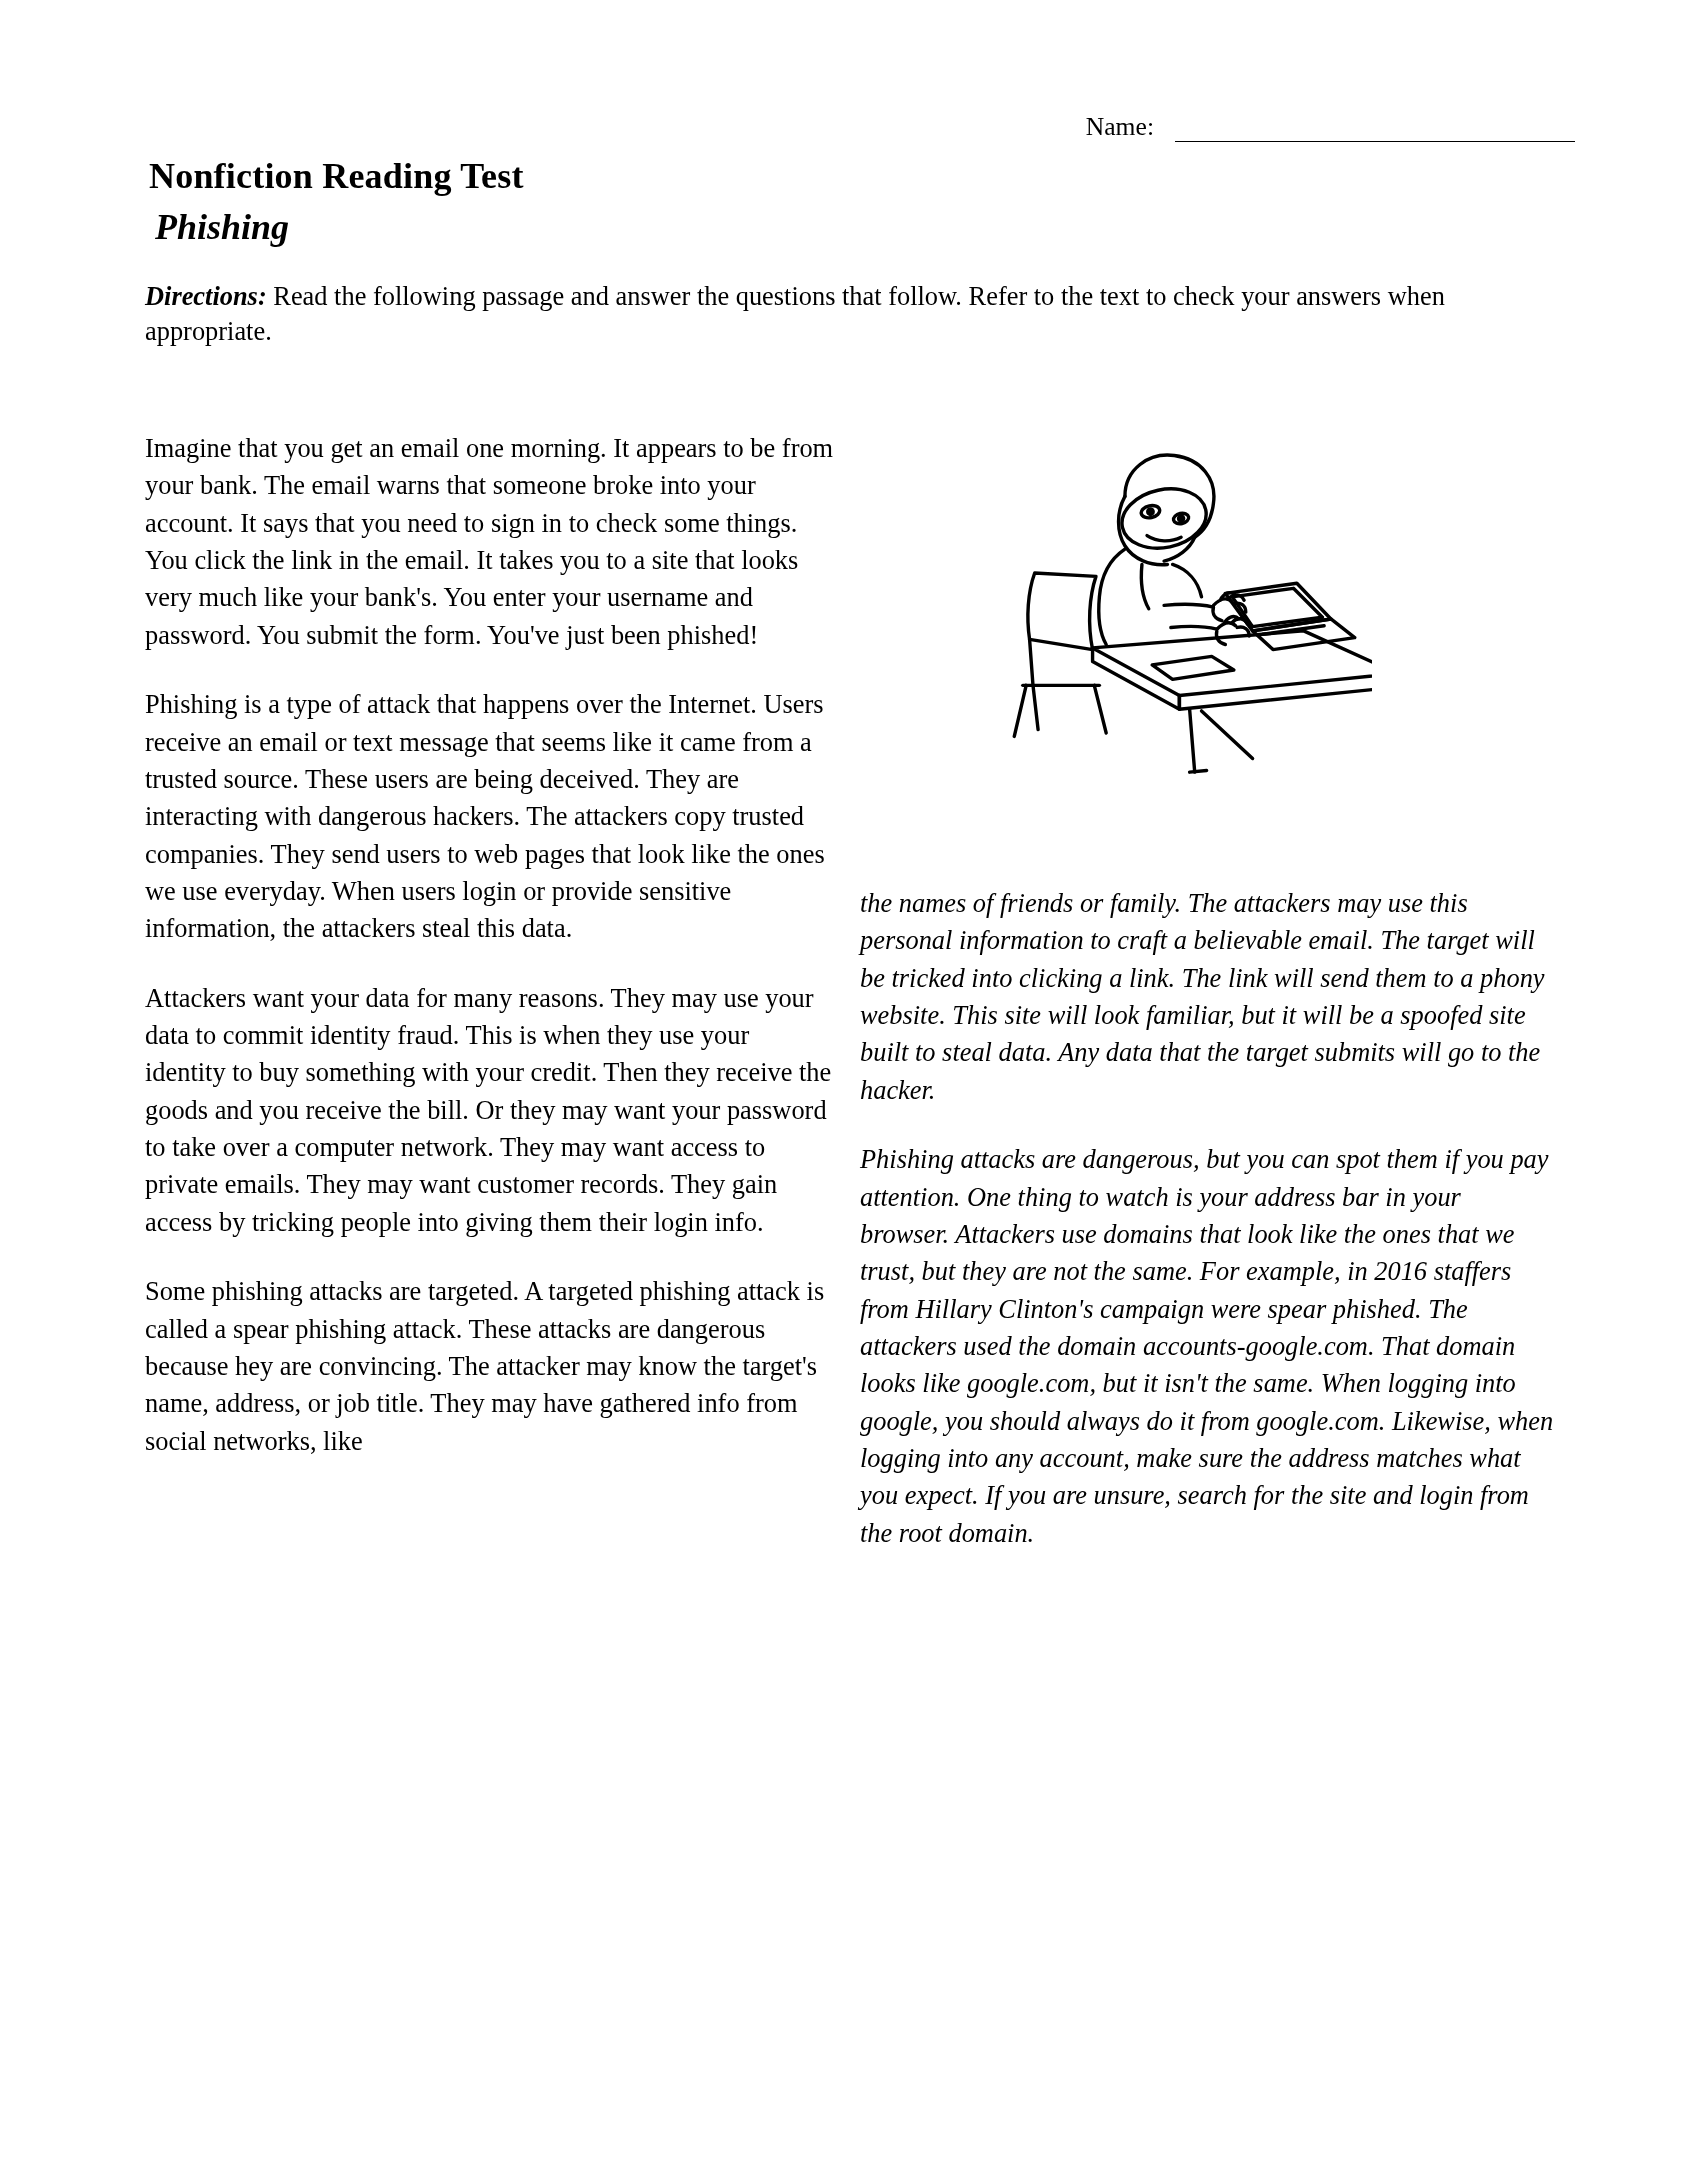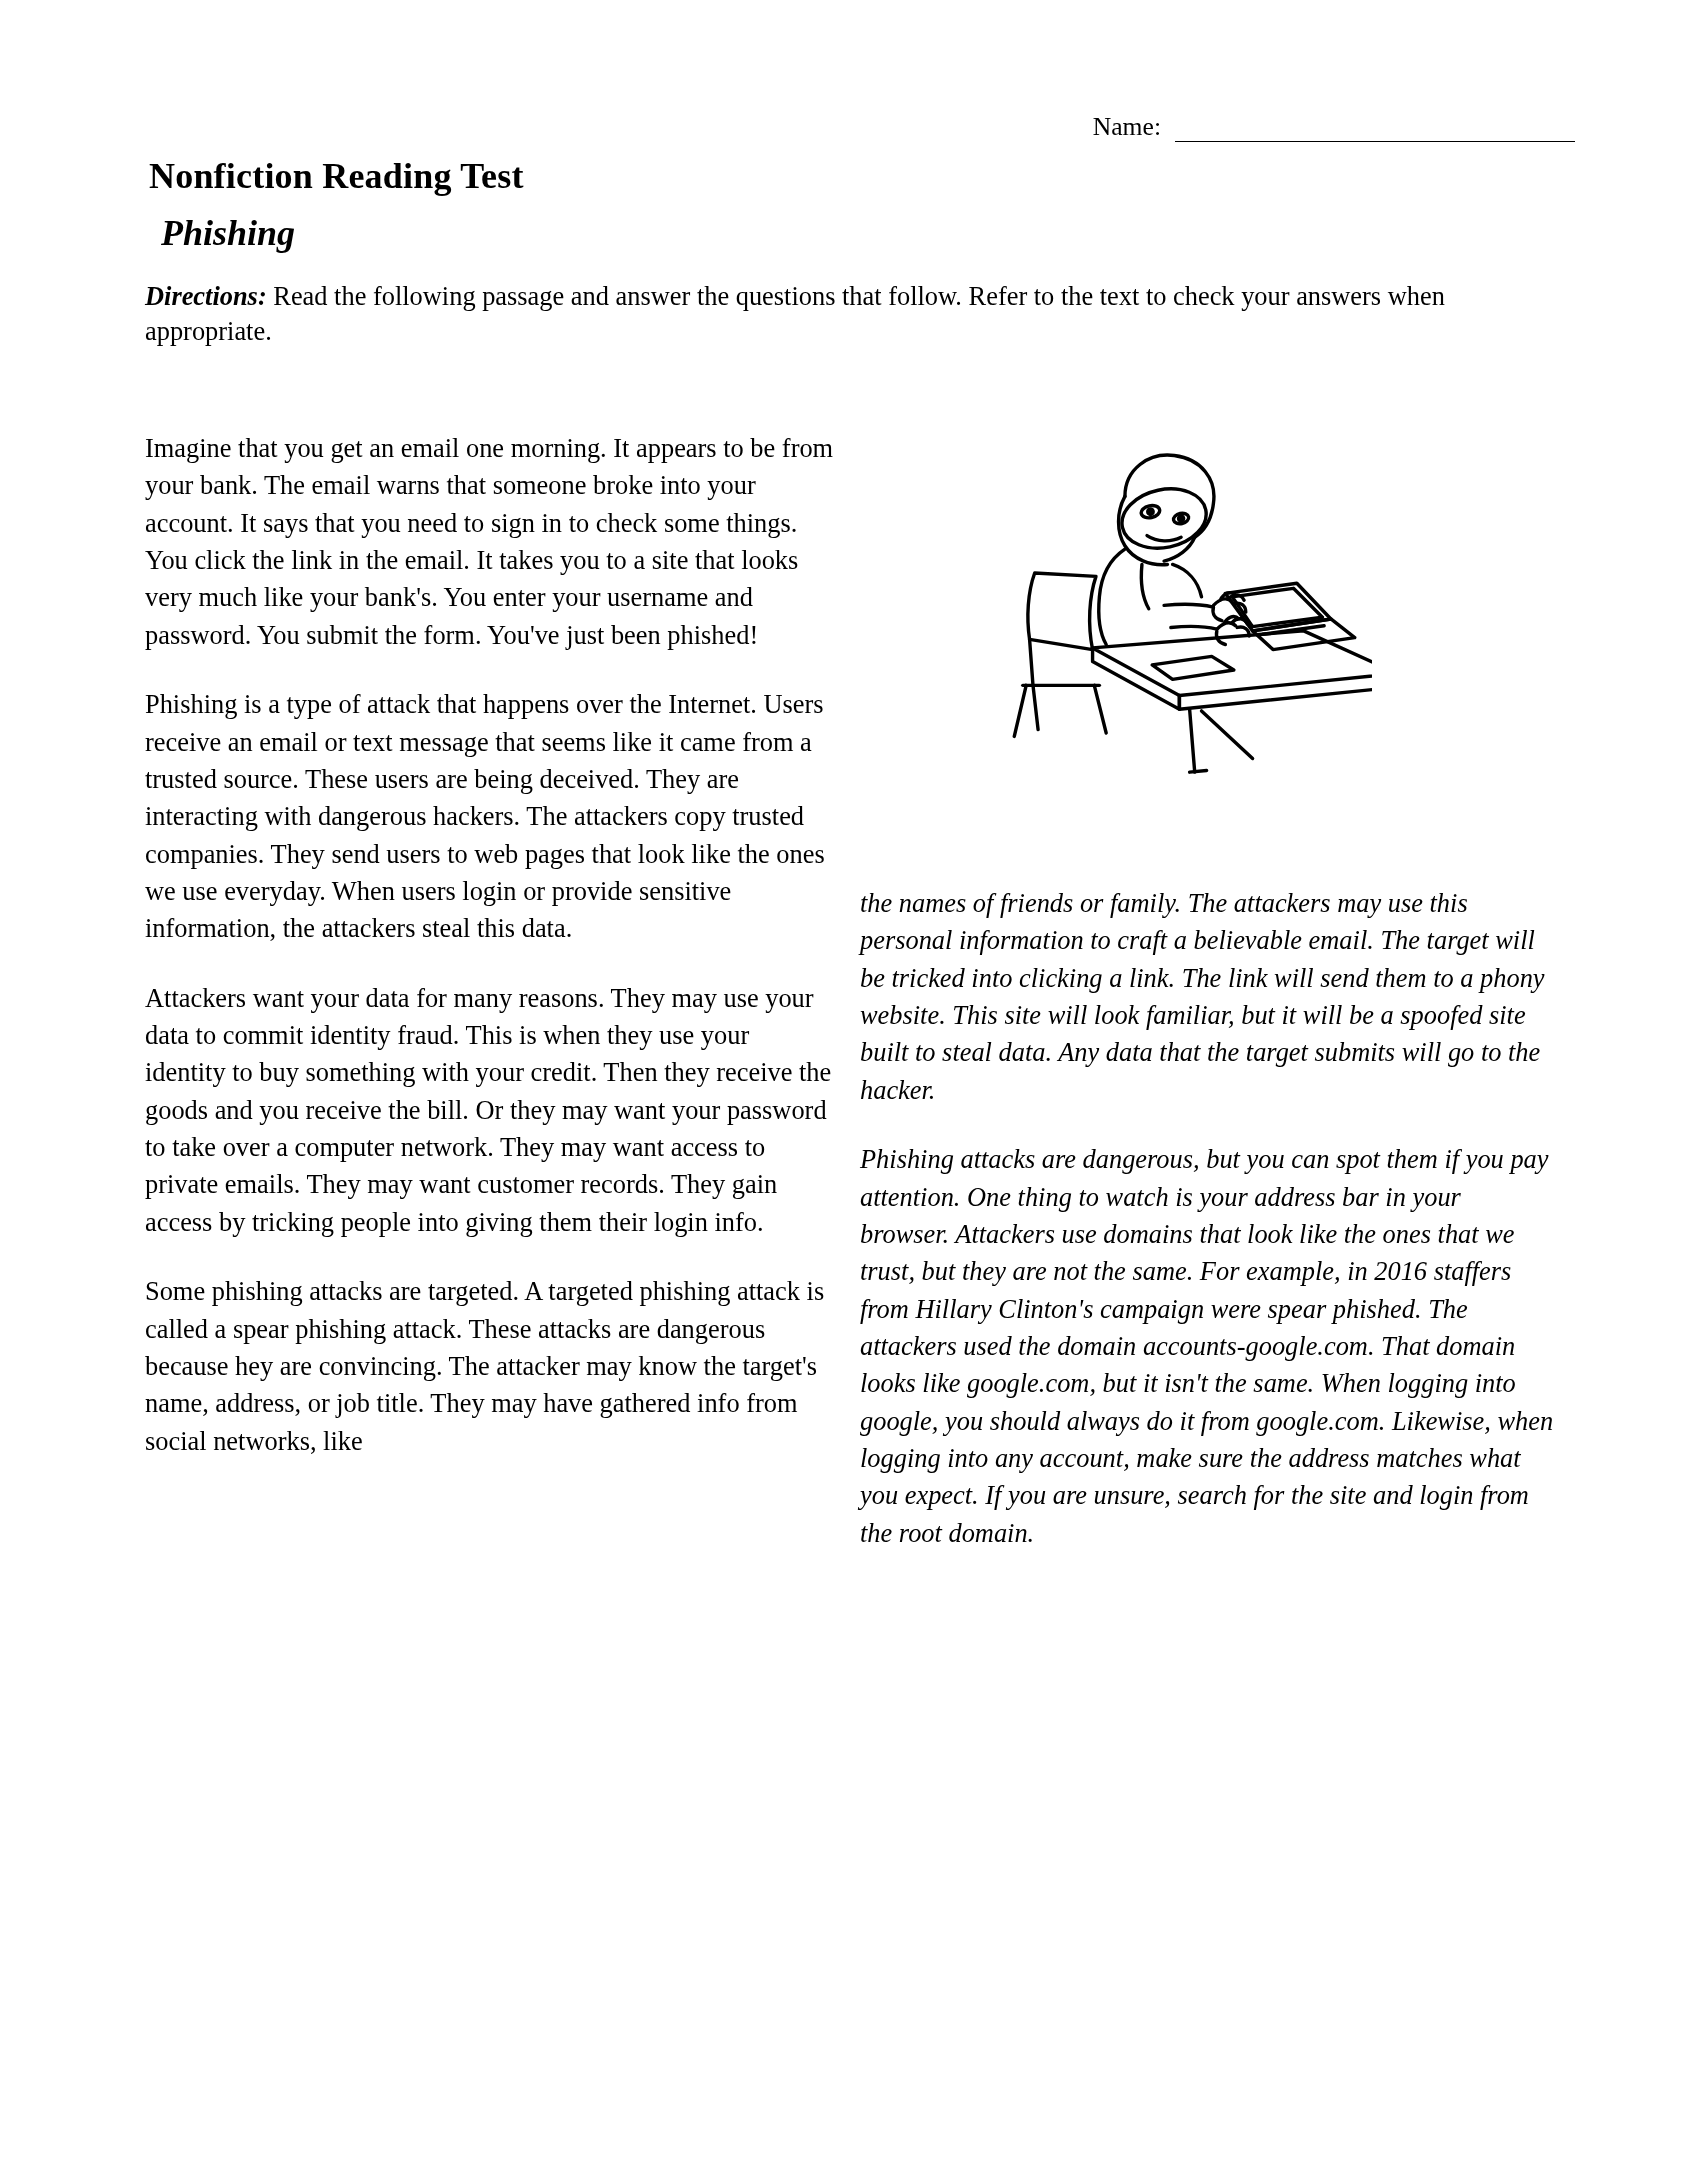--- a/index.html
+++ b/index.html
@@ -21,21 +21,21 @@
 
   
   .name-row {
     position: absolute;
     top: 112px;
     right: 126px;
     display: flex;
     align-items: flex-end;
     font-size: 25.6px;
   }
-  .name-label { margin-right: 14px; }
+  .name-label { margin-right: 21px; }
   .name-blank {
     display: inline-block;
     width: 400px;
     border-bottom: 1.7px solid #000;
     height: 25.6px;
   }
 
   
   .title-block {
     position: absolute;
@@ -47,21 +47,21 @@
     font-weight: bold;
     line-height: 1.14;
     margin: 4px;
     letter-spacing: 0.2px;
   }
   .doc-subtitle {
     font-size: 36px;
     font-weight: bold;
     font-style: italic;
     line-height: 1.14;
-    margin: 16px;
+    margin: 10px;
   }
 
   
   .directions {
     position: absolute;
     top: 279px;
     left: 145px;
     width: 1397px;
     font-size: 26.4px;
     line-height: 1.32;

